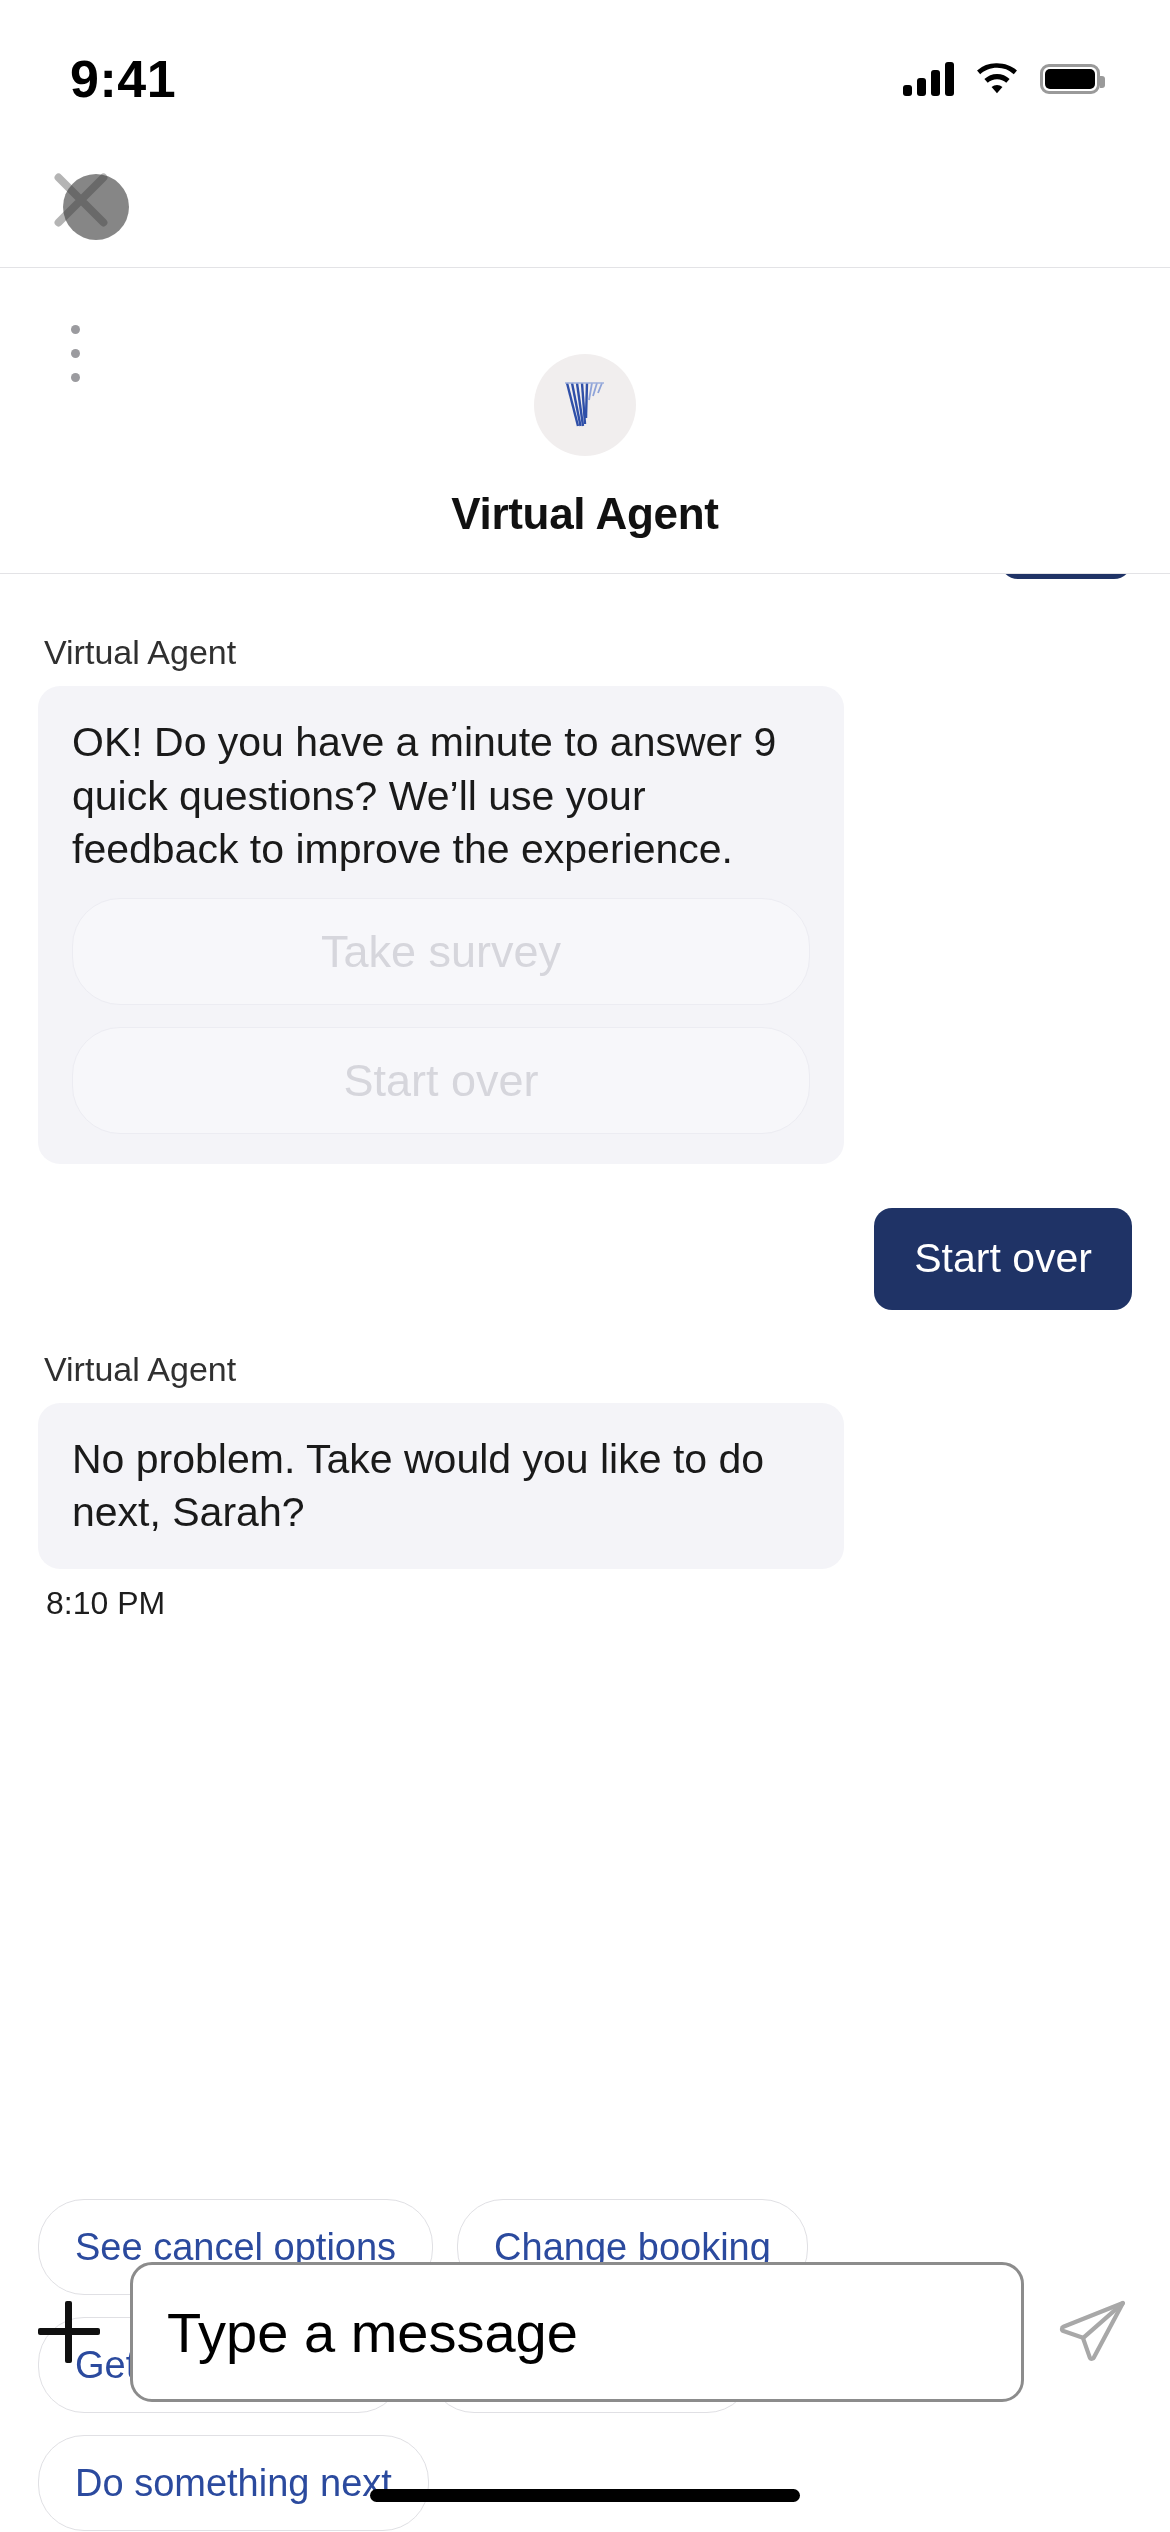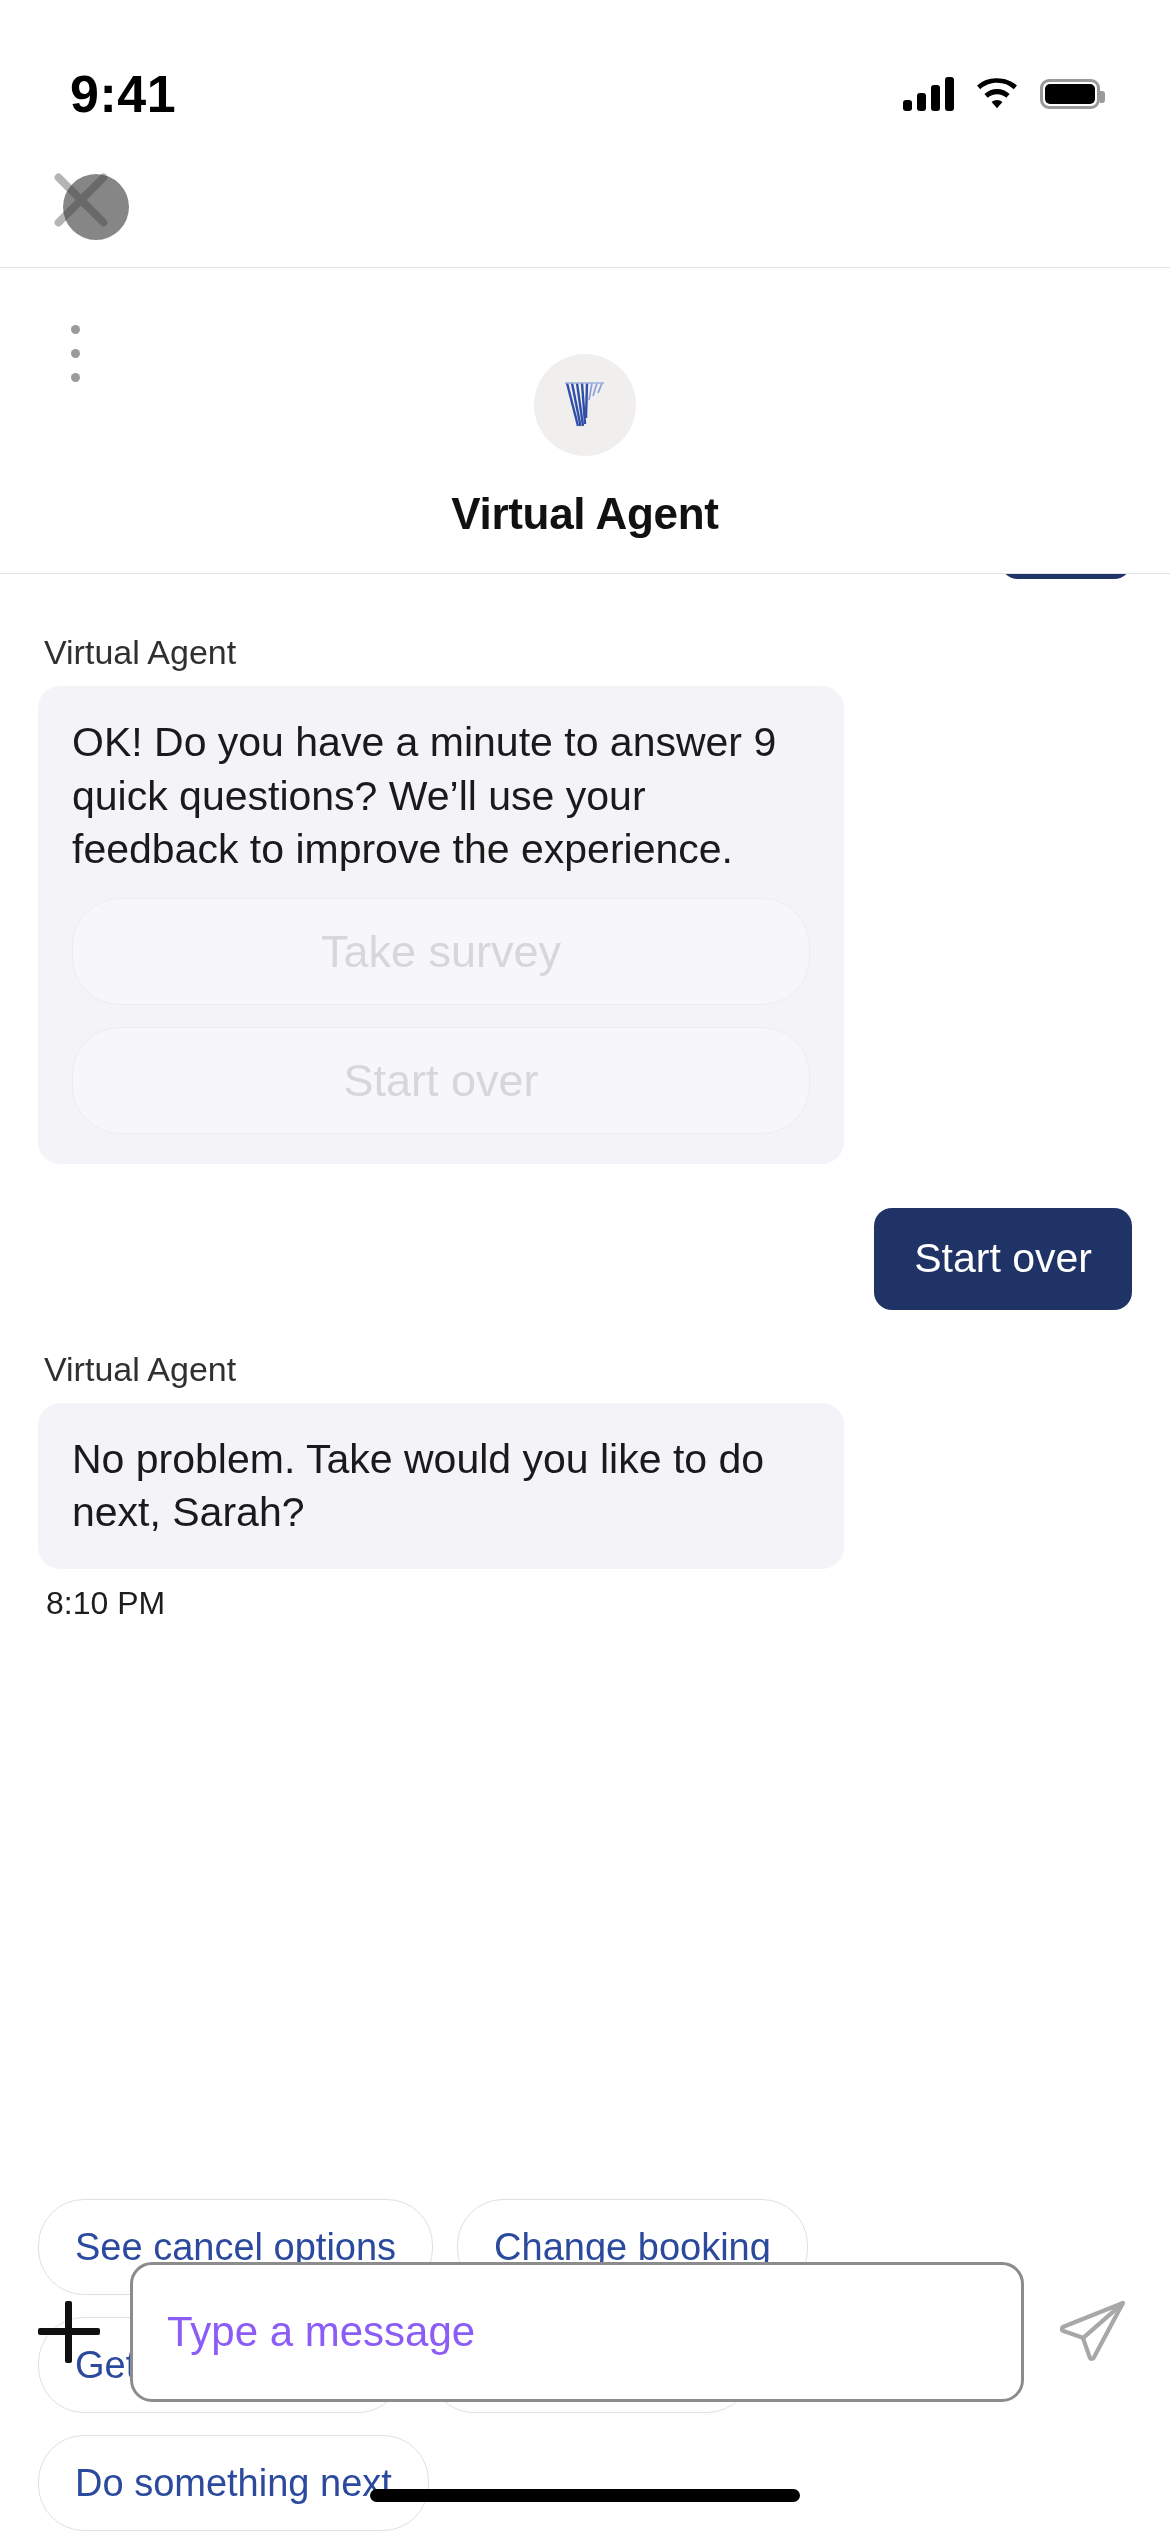--- a/index.html
+++ b/index.html
@@ -6,21 +6,21 @@
   html, body {
     width:1170px; height:2532px;
     background:#ffffff;
     font-family:"Liberation Sans", sans-serif;
     -webkit-font-smoothing:antialiased;
   }
   .phone { position:relative; width:1170px; height:2532px; background:#fff; overflow:hidden; }
 
   
   .statusbar {
-    position:absolute; top:15px; left:0; width:1170px; height:140px;
+    position:absolute; top:0; left:0; width:1170px; height:140px;
     display:flex; align-items:center; justify-content:space-between;
     padding:0 70px;
   }
   .status-time {
     font-size:52px; font-weight:bold; color:#000; letter-spacing:0.5px;
     margin-top:18px;
   }
   .status-icons { display:flex; align-items:center; gap:22px; margin-top:18px; }
 
   .sig { display:flex; align-items:flex-end; gap:5px; height:34px; }
@@ -130,21 +130,21 @@
   .plus:before, .plus:after {
     content:""; position:absolute; background:#101010; border-radius:2px;
   }
   .plus:before { left:0; top:27px; width:62px; height:7px; }
   .plus:after  { top:0; left:27px; width:7px; height:62px; }
 
   .msgbox {
     flex:1; height:140px; border:3px solid #8c8c8c; border-radius:22px;
     display:flex; align-items:center; padding:0 34px; background:#fff;
   }
-  .msgbox .ph { font-size:42px; color:#8b5cf6; }
+  .msgbox .ph { font-size:56px; color:#000000; }
   .send { width:78px; height:78px; flex:none; }
 
   .home-ind {
     position:absolute; left:50%; transform:translateX(-50%); bottom:30px;
     width:430px; height:13px; background:#000; border-radius:8px;
   }
 </style>
 </head>
 <body>
 

